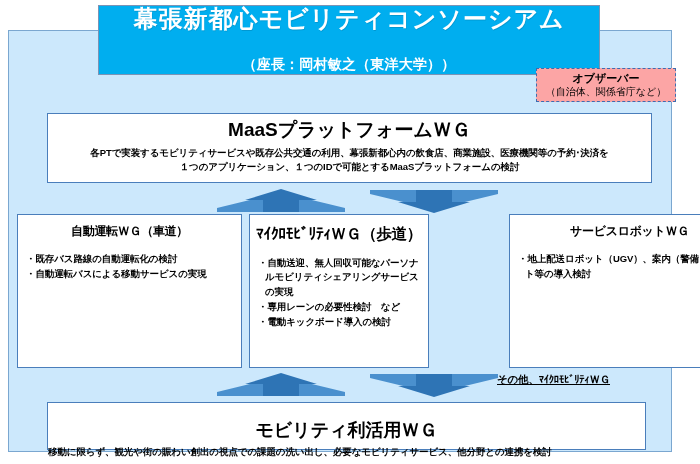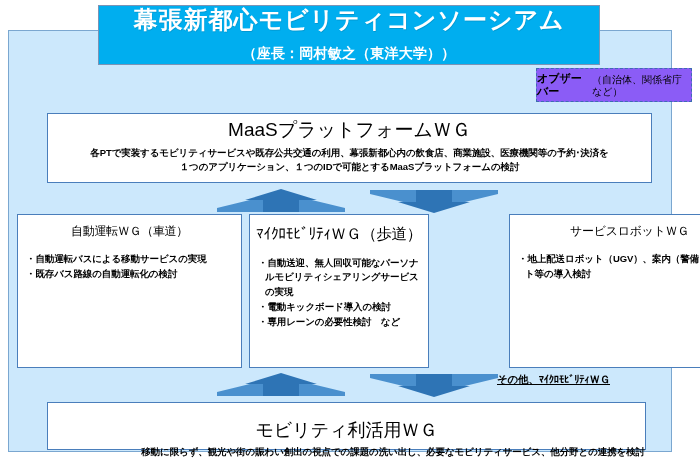--- a/index.html
+++ b/index.html
@@ -27,60 +27,60 @@
     border: 1px solid #7BA7D0;
     box-sizing: border-box;
   }
 
   
   .title-banner {
     position: absolute;
     left: 98px;
     top: 5px;
     width: 502px;
-    height: 60px;
+    height: 70px;
     background: #00AEEF;
     border: 1px solid #7B93B5;
+    box-sizing: border-box;
+    display: flex;
+    flex-direction: column;
+    align-items: center;
+    justify-content: space-between;
+    z-index: 5;
+  }
+  .title-main {
+    color: #ffffff;
+    font-size: 24px;
+    font-weight: bold;
+    letter-spacing: 1px;
+    line-height: 1.1;
+    text-shadow: 0.5px 0.5px 0 rgba(0,0,0,0.12);
+  }
+  .title-sub {
+    color: #ffffff;
+    font-size: 14px;
+    font-weight: bold;
+    margin-top: 12px;
+    letter-spacing: 0.2px;
+  }
+
+  
+  .observer-box {
+    position: absolute;
+    left: 536px;
+    top: 68px;
+    width: 140px;
+    height: 34px;
+    background: #fca5a5;
+    border: 1.5px dashed #3D6DB0;
     box-sizing: border-box;
     display: flex;
     flex-direction: column;
     align-items: center;
     justify-content: center;
-    z-index: 5;
-  }
-  .title-main {
-    color: #ffffff;
-    font-size: 24px;
-    font-weight: bold;
-    letter-spacing: 1px;
-    line-height: 1.1;
-    text-shadow: 0.5px 0.5px 0 rgba(0,0,0,0.12);
-  }
-  .title-sub {
-    color: #ffffff;
-    font-size: 14px;
-    font-weight: bold;
-    margin-top: 12px;
-    letter-spacing: 0.2px;
-  }
-
-  
-  .observer-box {
-    position: absolute;
-    left: 536px;
-    top: 68px;
-    width: 156px;
-    height: 34px;
-    background: #8b5cf6;
-    border: 1.5px dashed #3D6DB0;
-    box-sizing: border-box;
-    display: flex;
-    flex-direction: row;
-    align-items: center;
-    justify-content: center;
     z-index: 6;
   }
   .observer-title {
     font-size: 11px;
     font-weight: bold;
     line-height: 1.15;
   }
   .observer-sub {
     font-size: 10px;
     line-height: 1.2;
@@ -90,21 +90,21 @@
   
   .wg-card {
     position: absolute;
     background: #ffffff;
     border: 1px solid #4A7EBB;
     box-sizing: border-box;
   }
 
   .wg-heading {
     text-align: center;
-    font-weight: normal;
+    font-weight: bold;
     line-height: 1.1;
   }
 
   
   .maas-card {
     left: 47px;
     top: 113px;
     width: 605px;
     height: 70px;
   }
@@ -164,21 +164,21 @@
     height: 48px;
   }
   .bottom-card .wg-heading {
     font-size: 18px;
     margin-top: 18px;
   }
   .bottom-desc {
     font-size: 9.5px;
     font-weight: bold;
     line-height: 1.4;
-    text-align: right;
+    text-align: left;
     margin-top: 4px;
     letter-spacing: -0.1px;
   }
 
   
   .arrow-pair {
     position: absolute;
     height: 26px;
     z-index: 3;
   }
@@ -234,31 +234,31 @@
       <polygon points="155,6 213,20 225,20 225,2 155,2" fill="#4A90CE"></polygon>
       <polygon points="283,6 225,20 213,20 213,2 283,2" fill="#4A90CE"></polygon>
       <polygon points="183,14 219,25 255,14 237,14 237,2 201,2 201,14" fill="#2E74B5"></polygon>
     </g>
   </svg>
 </div>
 
 <div class="wg-card mid-card mid-card-1">
   <div class="wg-heading">自動運転ＷＧ（車道）</div>
   <ul class="bullet-list">
+    <li>既存バス路線の自動運転化の検討</li>
     <li>自動運転バスによる移動サービスの実現</li>
-    <li>既存バス路線の自動運転化の検討</li>
   </ul>
 </div>
 
 <div class="wg-card mid-card mid-card-2">
   <div class="wg-heading">ﾏｲｸﾛﾓﾋﾞﾘﾃｨＷＧ（歩道）</div>
   <ul class="bullet-list">
     <li>自動送迎、無人回収可能なパーソナルモビリティシェアリングサービスの実現</li>
+    <li>専用レーンの必要性検討　など</li>
     <li>電動キックボード導入の検討</li>
-    <li>専用レーンの必要性検討　など</li>
   </ul>
 </div>
 
 <div class="wg-card mid-card mid-card-3">
   <div class="wg-heading">サービスロボットＷＧ</div>
   <ul class="bullet-list">
     <li>地上配送ロボット（UGV）、案内（警備）ロボット等の導入検討</li>
   </ul>
 </div>
 

